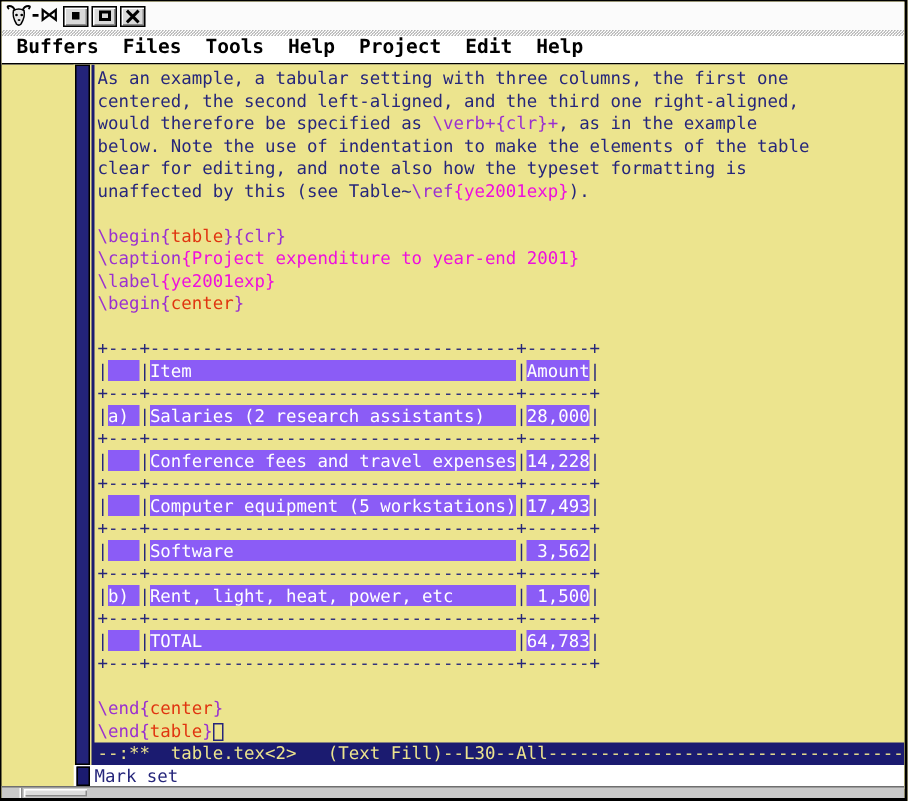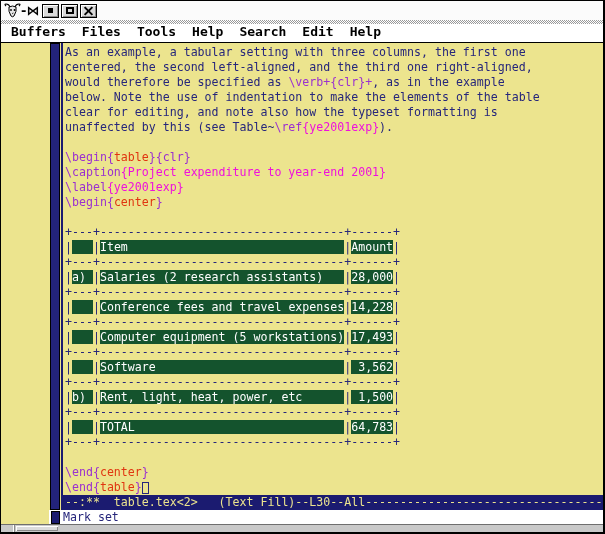--- a/index.html
+++ b/index.html
@@ -41,21 +41,21 @@
     background:#23237a;border:1px solid #000;box-sizing:border-box;}
   .sb-divider{position:absolute;left:12px;top:0;width:2px;height:467px;background:#1b1b70;}
   .buffer{position:absolute;left:16px;top:2px;right:4px;bottom:31px;
     font:11.6px/15px "DejaVu Sans Mono",monospace;color:#26267b;
     white-space:pre;overflow:hidden;}
   .line{height:15px;}
   .t-plain{color:#26267b;}
   .t-key{color:#9a30d0;}
   .t-red{color:#e03510;}
   .t-mag{color:#ee10dd;}
-  .t-cell{background:#14532d;color:#ffffff;}
+  .t-cell{background:#8b5cf6;color:#ffffff;}
   .t-cursor{display:inline-block;width:7px;height:12px;box-sizing:border-box;
     border:1px solid #26267b;vertical-align:text-bottom;}
   
   .modeline{position:absolute;left:13px;right:0;top:452px;height:15px;
     background:#1b1b70;color:#ece48e;font:11.6px/15px "DejaVu Sans Mono",monospace;
     white-space:pre;overflow:hidden;padding-left:3px;}
   
   .echoarea{position:absolute;left:0;right:0;top:467px;height:16px;background:#ffffff;}
   .echo-cursor{position:absolute;left:2px;top:1px;width:9px;height:13px;
     background:#1b1b70;border:1px solid #000;box-sizing:border-box;}
@@ -98,21 +98,21 @@
       </div>
   </div>
 
   <div class="stipple"></div>
 
   <div class="menubar" id="menubar">
       <span class="menu-item">Buffers</span>
       <span class="menu-item">Files</span>
       <span class="menu-item">Tools</span>
       <span class="menu-item">Help</span>
-      <span class="menu-item">Search</span>
+      <span class="menu-item">Project</span>
       <span class="menu-item">Edit</span>
       <span class="menu-item">Help</span>
     </div>
 
   <div class="bodyarea">
     <div class="sb-thumb"></div>
     <div class="sb-divider"></div>
 
     <div class="buffer" id="buffer"><div class="line"><span class="t-plain">As an example, a tabular setting with three columns, the first one</span></div><div class="line"><span class="t-plain">centered, the second left-aligned, and the third one right-aligned,</span></div><div class="line"><span class="t-plain">would therefore be specified as </span><span class="t-key">\verb+{clr}+</span><span class="t-plain">, as in the example</span></div><div class="line"><span class="t-plain">below. Note the use of indentation to make the elements of the table</span></div><div class="line"><span class="t-plain">clear for editing, and note also how the typeset formatting is</span></div><div class="line"><span class="t-plain">unaffected by this (see Table~</span><span class="t-key">\ref</span><span class="t-mag">{ye2001exp}</span><span class="t-plain">).</span></div><div class="line">&nbsp;</div><div class="line"><span class="t-key">\begin{</span><span class="t-red">table</span><span class="t-key">}{clr}</span></div><div class="line"><span class="t-key">\caption</span><span class="t-mag">{Project expenditure to year-end 2001}</span></div><div class="line"><span class="t-key">\label</span><span class="t-mag">{ye2001exp}</span></div><div class="line"><span class="t-key">\begin{</span><span class="t-red">center</span><span class="t-key">}</span></div><div class="line">&nbsp;</div><div class="line"><span class="t-plain">+---+-----------------------------------+------+</span></div><div class="line"><span class="t-plain">|</span><span class="t-cell">   </span><span class="t-plain">|</span><span class="t-cell">Item                               </span><span class="t-plain">|</span><span class="t-cell">Amount</span><span class="t-plain">|</span></div><div class="line"><span class="t-plain">+---+-----------------------------------+------+</span></div><div class="line"><span class="t-plain">|</span><span class="t-cell">a) </span><span class="t-plain">|</span><span class="t-cell">Salaries (2 research assistants)   </span><span class="t-plain">|</span><span class="t-cell">28,000</span><span class="t-plain">|</span></div><div class="line"><span class="t-plain">+---+-----------------------------------+------+</span></div><div class="line"><span class="t-plain">|</span><span class="t-cell">   </span><span class="t-plain">|</span><span class="t-cell">Conference fees and travel expenses</span><span class="t-plain">|</span><span class="t-cell">14,228</span><span class="t-plain">|</span></div><div class="line"><span class="t-plain">+---+-----------------------------------+------+</span></div><div class="line"><span class="t-plain">|</span><span class="t-cell">   </span><span class="t-plain">|</span><span class="t-cell">Computer equipment (5 workstations)</span><span class="t-plain">|</span><span class="t-cell">17,493</span><span class="t-plain">|</span></div><div class="line"><span class="t-plain">+---+-----------------------------------+------+</span></div><div class="line"><span class="t-plain">|</span><span class="t-cell">   </span><span class="t-plain">|</span><span class="t-cell">Software                           </span><span class="t-plain">|</span><span class="t-cell"> 3,562</span><span class="t-plain">|</span></div><div class="line"><span class="t-plain">+---+-----------------------------------+------+</span></div><div class="line"><span class="t-plain">|</span><span class="t-cell">b) </span><span class="t-plain">|</span><span class="t-cell">Rent, light, heat, power, etc      </span><span class="t-plain">|</span><span class="t-cell"> 1,500</span><span class="t-plain">|</span></div><div class="line"><span class="t-plain">+---+-----------------------------------+------+</span></div><div class="line"><span class="t-plain">|</span><span class="t-cell">   </span><span class="t-plain">|</span><span class="t-cell">TOTAL                              </span><span class="t-plain">|</span><span class="t-cell">64,783</span><span class="t-plain">|</span></div><div class="line"><span class="t-plain">+---+-----------------------------------+------+</span></div><div class="line">&nbsp;</div><div class="line"><span class="t-key">\end{</span><span class="t-red">center</span><span class="t-key">}</span></div><div class="line"><span class="t-key">\end{</span><span class="t-red">table</span><span class="t-key">}</span><span class="t-cursor"></span></div></div>
 

